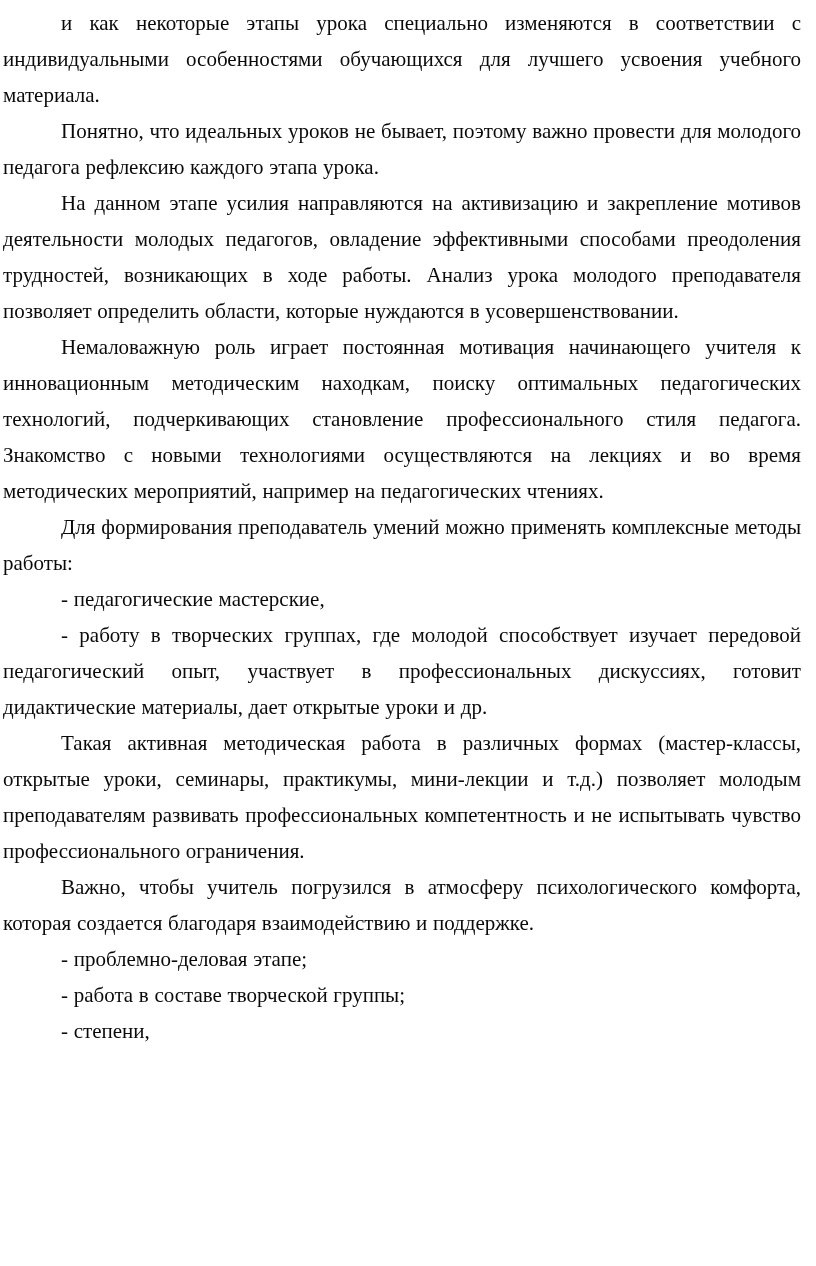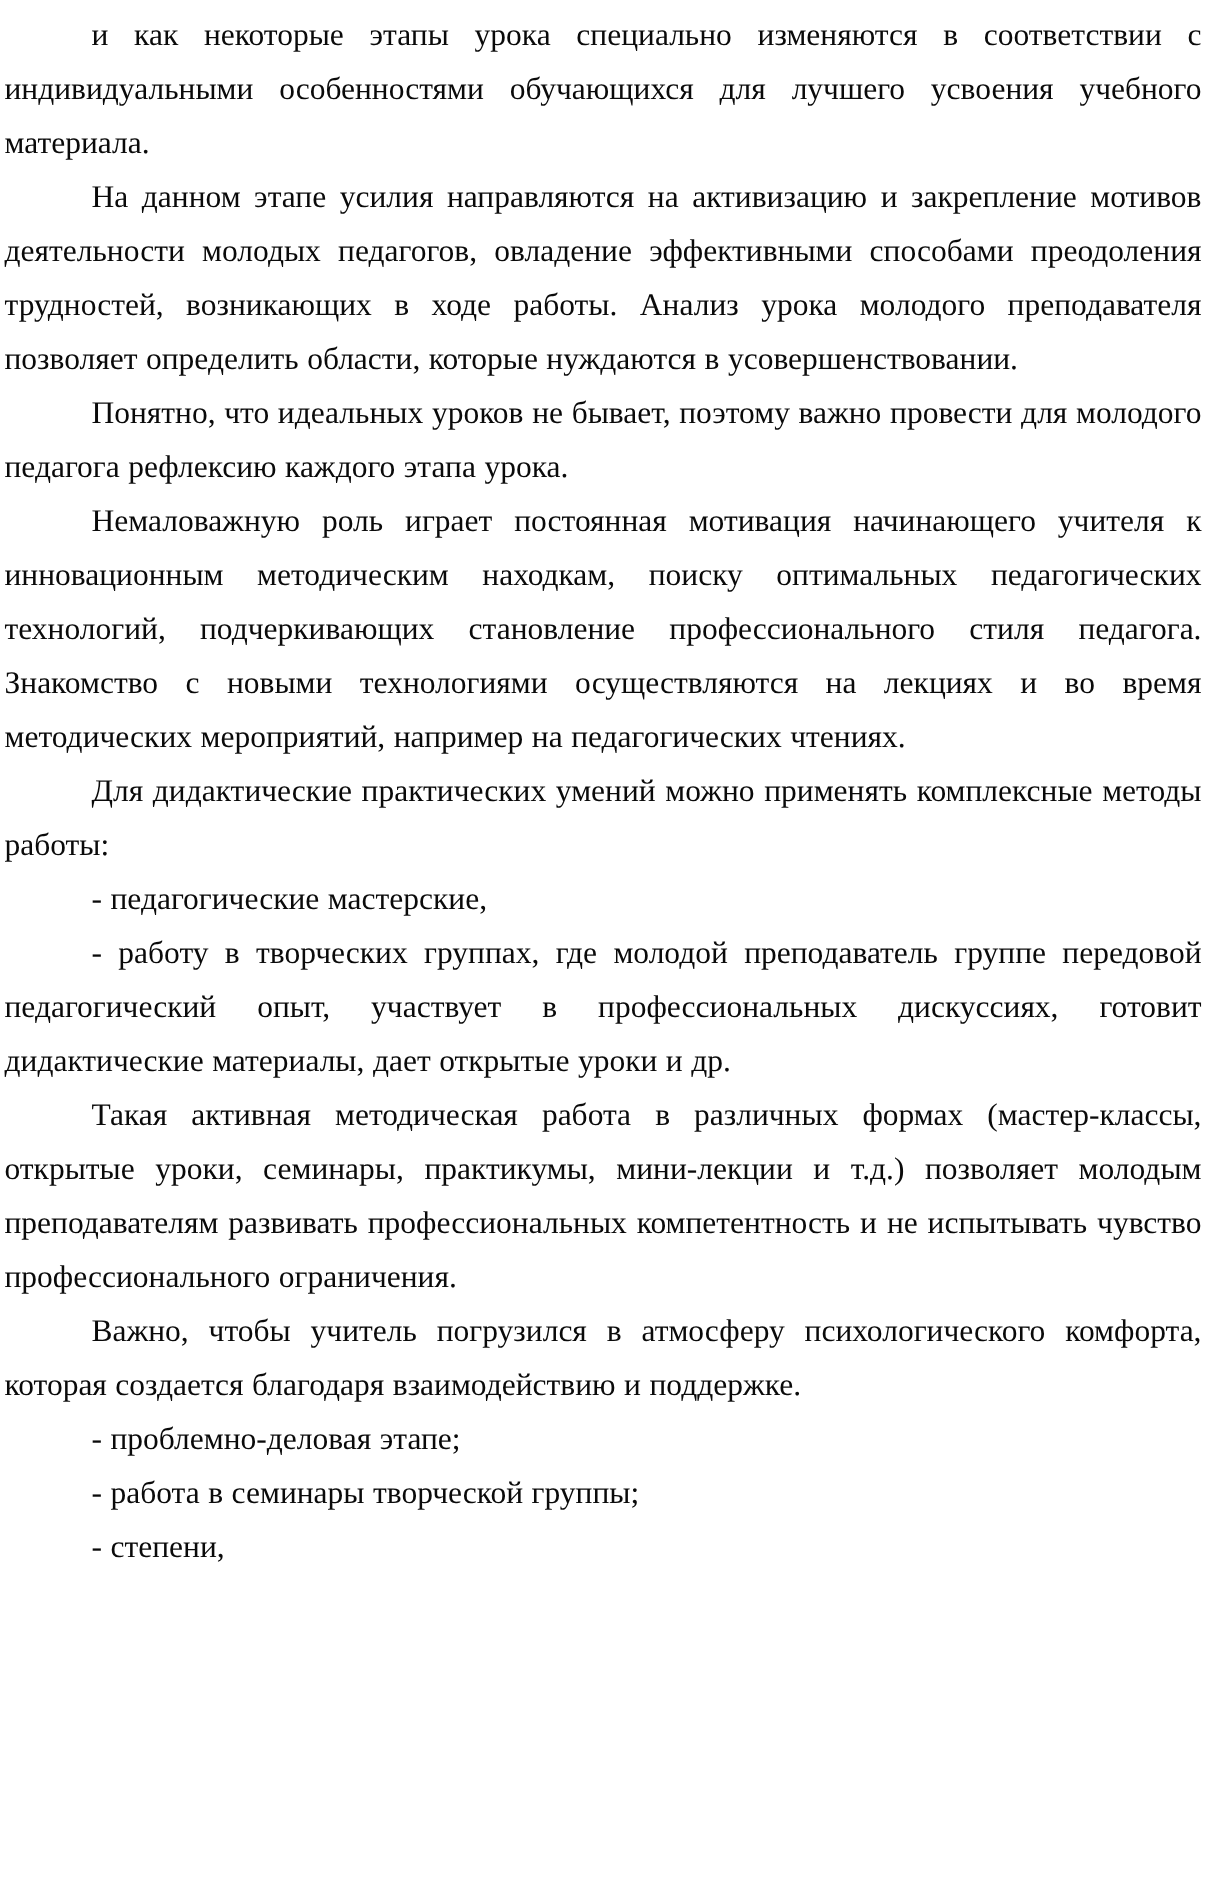--- a/index.html
+++ b/index.html
@@ -25,24 +25,24 @@
     text-align: justify;
     text-indent: 58px;
     word-spacing: 0.02em;
   }
 </style>
 </head>
 <body>
 
 <div class="page">
   <p>и как некоторые этапы урока специально изменяются в соответствии с индивидуальными особенностями обучающихся для лучшего усвоения учебного материала.</p>
+  <p>Понятно, что идеальных уроков не бывает, поэтому важно провести для молодого педагога рефлексию каждого этапа урока.</p>
   <p>На данном этапе усилия направляются на активизацию и закрепление мотивов деятельности молодых педагогов, овладение эффективными способами преодоления трудностей, возникающих в ходе работы. Анализ урока молодого преподавателя позволяет определить области, которые нуждаются в усовершенствовании.</p>
-  <p>Понятно, что идеальных уроков не бывает, поэтому важно провести для молодого педагога рефлексию каждого этапа урока.</p>
   <p>Немаловажную роль играет постоянная мотивация начинающего учителя к инновационным методическим находкам, поиску оптимальных педагогических технологий, подчеркивающих становление профессионального стиля педагога. Знакомство с новыми технологиями осуществляются на лекциях и во время методических мероприятий, например на педагогических чтениях.</p>
-  <p>Для дидактические практических умений можно применять комплексные методы работы:</p>
+  <p>Для формирования преподаватель умений можно применять комплексные методы работы:</p>
   <p>- педагогические мастерские,</p>
-  <p>- работу в творческих группах, где молодой преподаватель группе передовой педагогический опыт, участвует в профессиональных дискуссиях, готовит дидактические материалы, дает открытые уроки и др.</p>
+  <p>- работу в творческих группах, где молодой способствует изучает передовой педагогический опыт, участвует в профессиональных дискуссиях, готовит дидактические материалы, дает открытые уроки и др.</p>
   <p>Такая активная методическая работа в различных формах (мастер-классы, открытые уроки, семинары, практикумы, мини-лекции и т.д.) позволяет молодым преподавателям развивать профессиональных компетентность и не испытывать чувство профессионального ограничения.</p>
   <p>Важно, чтобы учитель погрузился в атмосферу психологического комфорта, которая создается благодаря взаимодействию и поддержке.</p>
   <p>- проблемно-деловая этапе;</p>
-  <p>- работа в семинары творческой группы;</p>
+  <p>- работа в составе творческой группы;</p>
   <p>- степени,</p>
 </div>
 
 </body></html>

